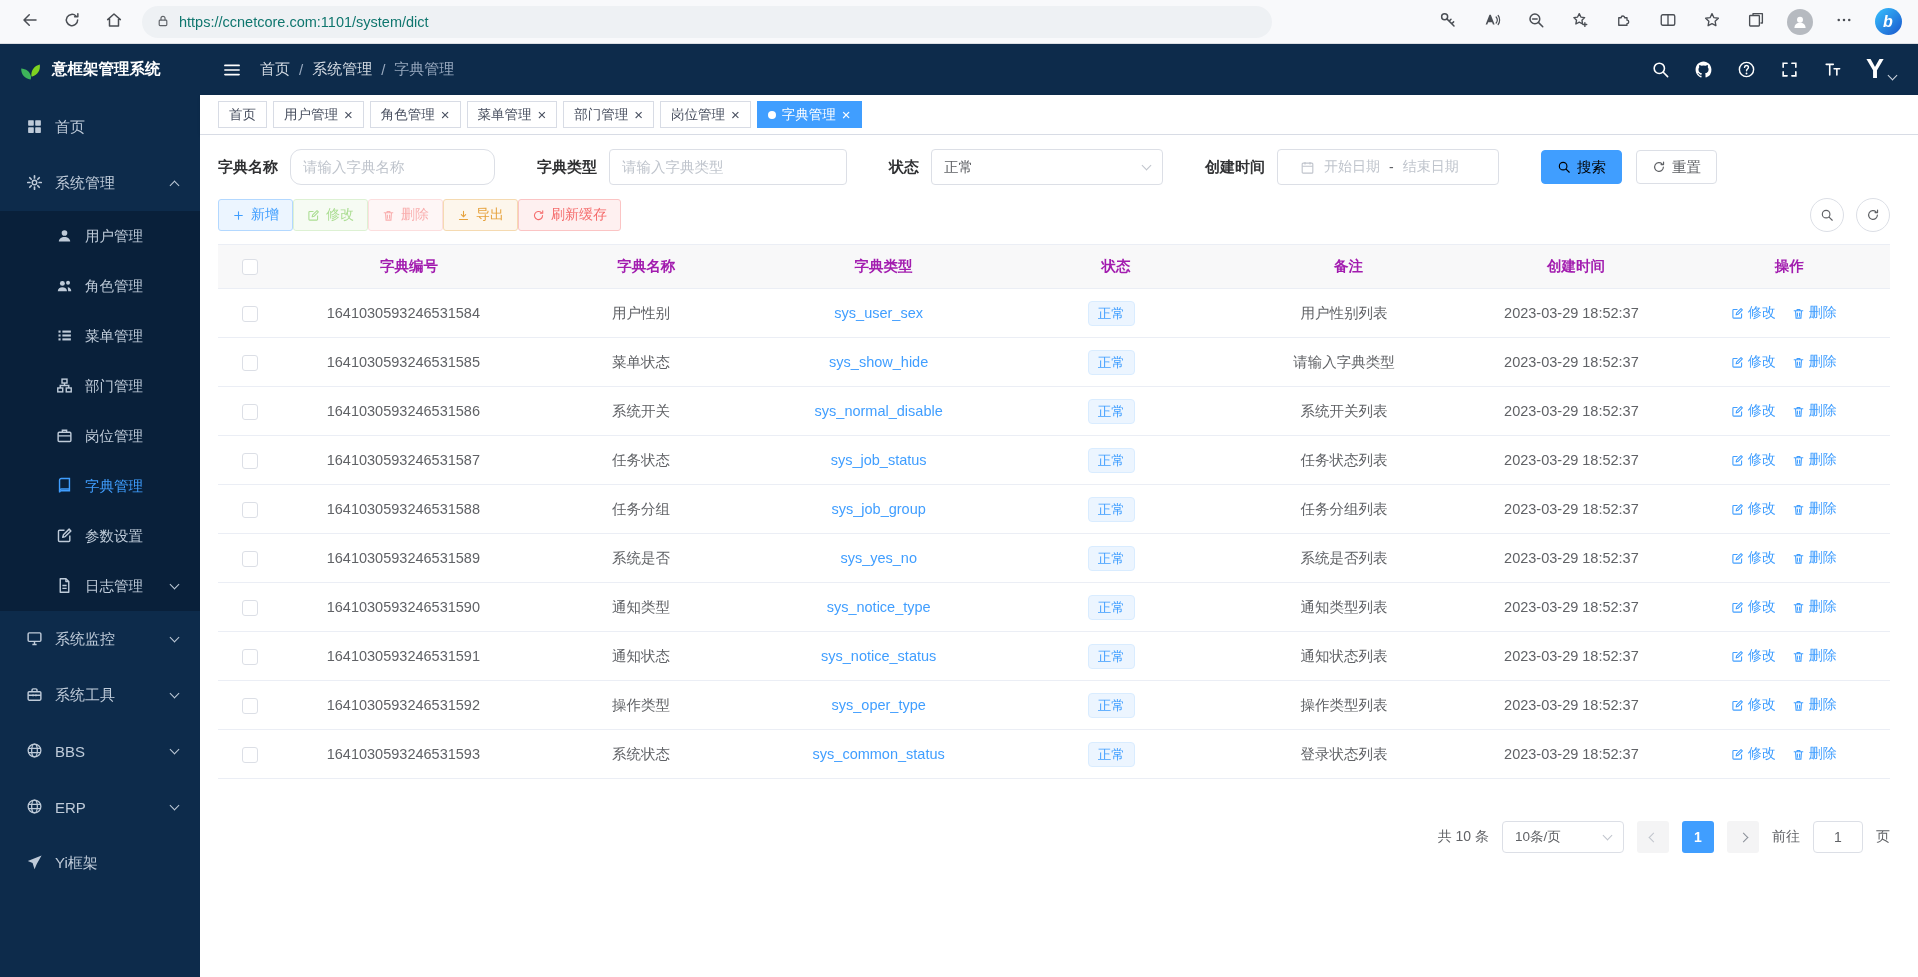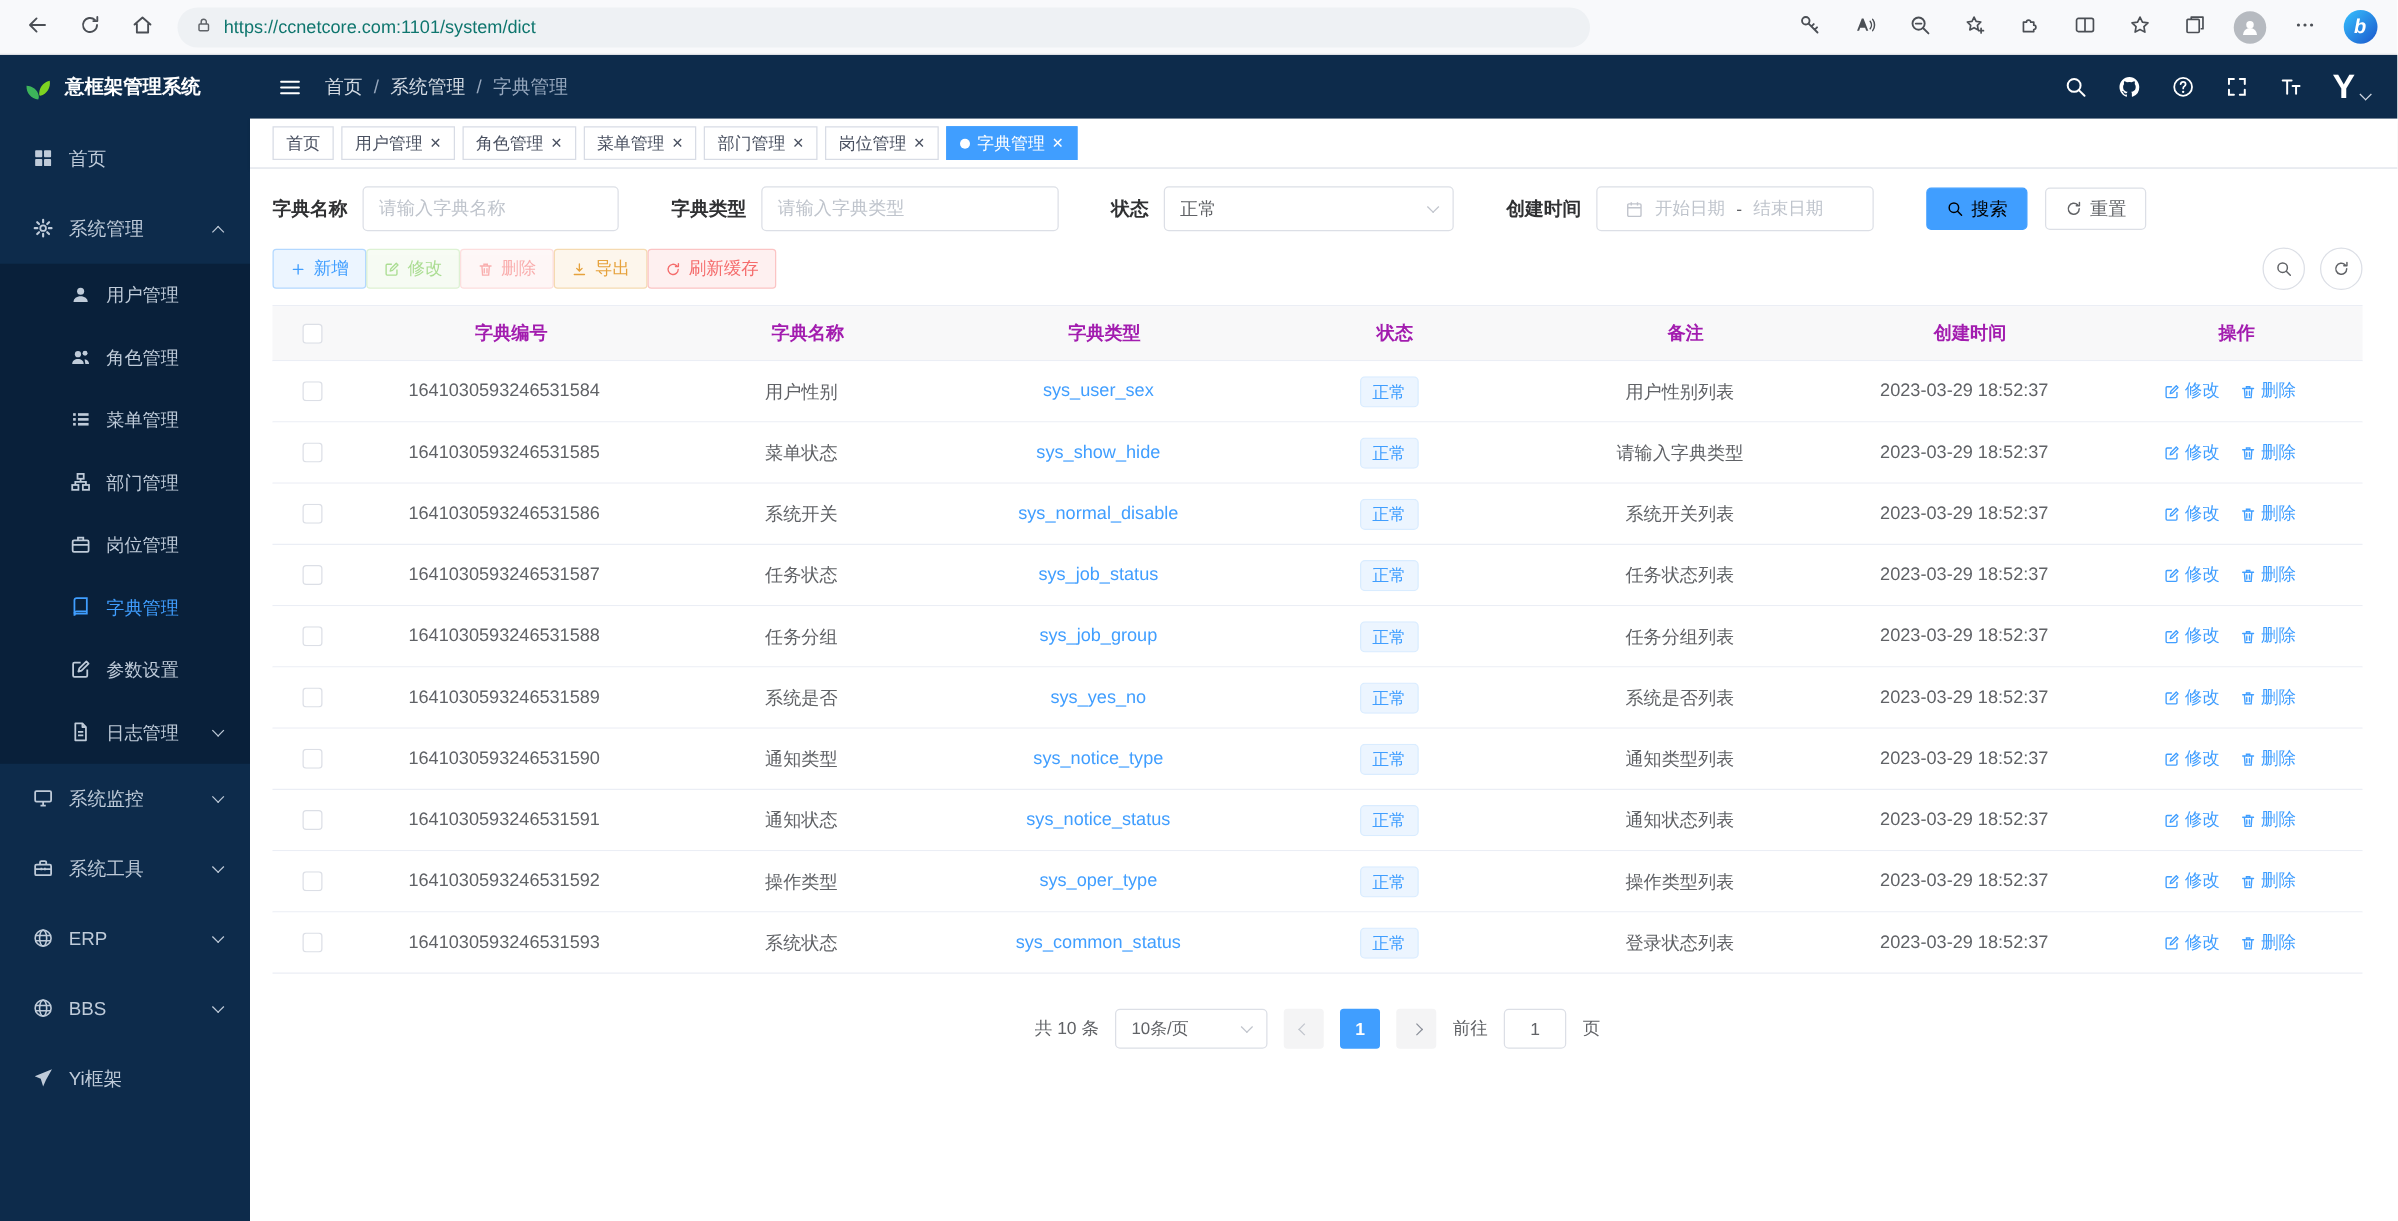--- a/index.html
+++ b/index.html
@@ -64,21 +64,21 @@
   .tab-close { font-size: 15px; line-height: 1; }
 
   
   .content { flex: 1; padding: 14px 28px 0 18px; background: #fff; overflow: hidden; }
 
   .filters { display: flex; align-items: center; margin-bottom: 13px; }
   .f-item { display: flex; align-items: center; margin-right: 42px; }
   .f-item label { font-weight: bold; font-size: 15px; color: #303133; margin-right: 12px; white-space: nowrap; }
   .input { height: 36px; border: 1px solid #dcdfe6; border-radius: 4px; padding: 0 12px; font-size: 14.5px; color: #606266; }
   .input::placeholder { color: #bfc4cc; }
-  .w-name { width: 205px; }
+  .w-name { width: 205px; border-radius: 11px; }
   .w-type { width: 238px; }
   .select { height: 36px; border: 1px solid #dcdfe6; border-radius: 4px; display: flex; align-items: center; justify-content: space-between; padding: 0 12px; color: #606266; font-size: 14.5px; background: #fff; cursor: pointer; }
   .sel-caret { width: 7px; height: 7px; border-right: 1.5px solid #c0c4cc; border-bottom: 1.5px solid #c0c4cc; transform: rotate(45deg); margin-top: -4px; }
   .w-status { width: 232px; }
   .daterange { width: 222px; height: 36px; border: 1px solid #dcdfe6; border-radius: 4px; display: flex; align-items: center; padding: 0 22px; gap: 9px; color: #bfc4cc; font-size: 14px; background: #fff; cursor: pointer; }
   .daterange .ic { font-size: 15px; color: #c0c4cc; }
   .dr-sep { color: #606266; }
   .btn { height: 34px; border-radius: 4px; padding: 0 15px; font-size: 14.5px; display: inline-flex; align-items: center; gap: 6px; border: 1px solid transparent; }
   .btn .ic { font-size: 14px; }
   .btn.primary { background: #409eff; border-color: #409eff; color: #000000; }
@@ -103,21 +103,21 @@
   .trow { height: 49px; border-bottom: 1px solid #ebeef5; background: #fff; }
   .td { text-align: center; padding: 0 6px; white-space: nowrap; overflow: hidden; text-overflow: ellipsis; }
   .checkbox { width: 16px; height: 16px; border: 1px solid #dcdfe6; border-radius: 3px; display: inline-block; background: #fff; vertical-align: middle; cursor: pointer; }
   .tlink { color: #409eff; cursor: pointer; }
   .tag { display: inline-block; height: 25px; line-height: 23px; padding: 0 9px; background: #ecf5ff; border: 1px solid #d9ecff; color: #409eff; border-radius: 4px; font-size: 13.5px; }
   .td.ops { display: flex; justify-content: center; gap: 16px; overflow: visible; }
   .op { color: #409eff; display: inline-flex; align-items: center; gap: 4px; cursor: pointer; font-size: 14px; }
   .op .ic { font-size: 13px; }
 
   
-  .pagination { display: flex; align-items: center; justify-content: center; gap: 13px; margin-top: 28px; font-size: 14px; color: #606266; }
+  .pagination { display: flex; align-items: center; justify-content: flex-end; gap: 13px; margin-top: 42px; font-size: 14px; color: #606266; }
   .pg-size { width: 122px; height: 32px; font-size: 13.5px; }
   .pg-btn { min-width: 32px; height: 32px; background: #f4f4f5; border-radius: 3px; color: #606266; display: flex; align-items: center; justify-content: center; }
   .pg-btn .ch { border-color: #8a8f99; }
   .pg-btn.prev .ch { border-color: #c0c4cc; }
   .pg-btn.active { background: #409eff; color: #fff; font-weight: bold; font-size: 14px; }
   .pg-input { width: 50px; height: 32px; border: 1px solid #dcdfe6; border-radius: 4px; text-align: center; font-size: 14px; color: #606266; }
 </style>
 </head>
 <body>
 
@@ -514,28 +514,28 @@
           <span><svg class="ic">
               <use href="#i-toolbox"></use>
             </svg></span>
           <span>系统工具</span>
           <span class="ch down"></span>
         </div>
         <div class="menu-item">
           <span><svg class="ic">
               <use href="#i-globe"></use>
             </svg></span>
-          <span>ERP</span>
+          <span>BBS</span>
           <span class="ch down"></span>
         </div>
         <div class="menu-item">
           <span><svg class="ic">
               <use href="#i-globe"></use>
             </svg></span>
-          <span>BBS</span>
+          <span>ERP</span>
           <span class="ch down"></span>
         </div>
         <div class="menu-item">
           <span><svg class="ic">
               <use href="#i-send"></use>
             </svg></span>
           <span>Yi框架</span>
         </div>
       </nav>
   </aside>

